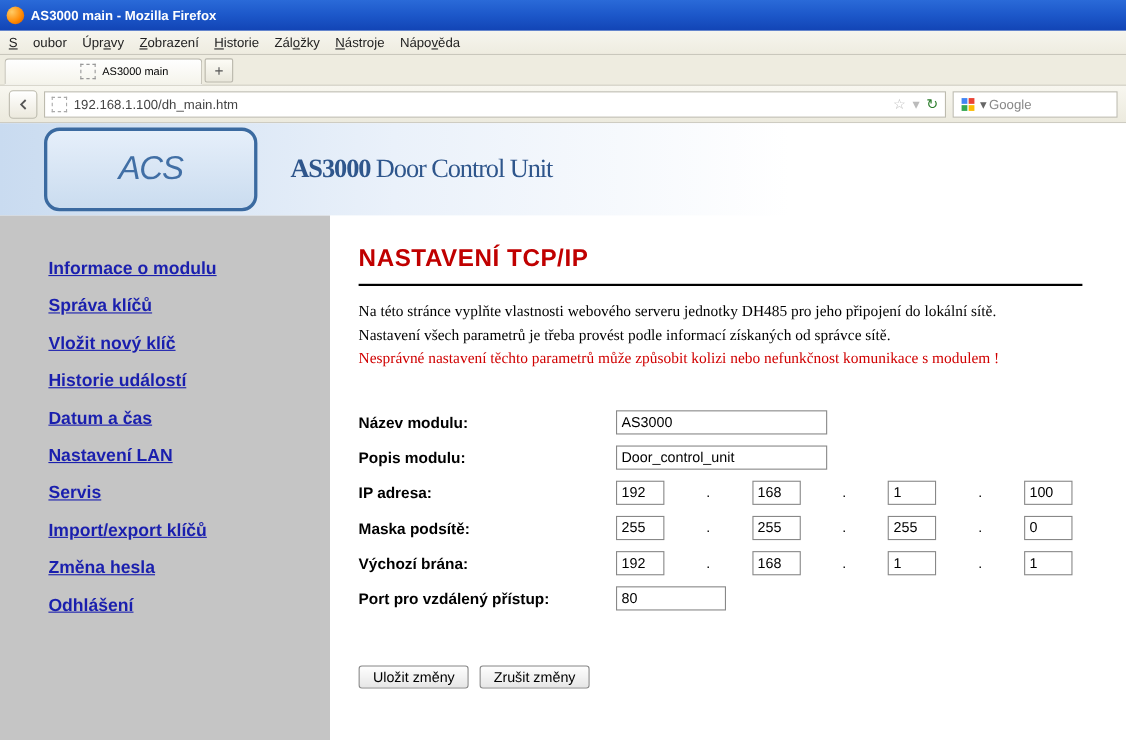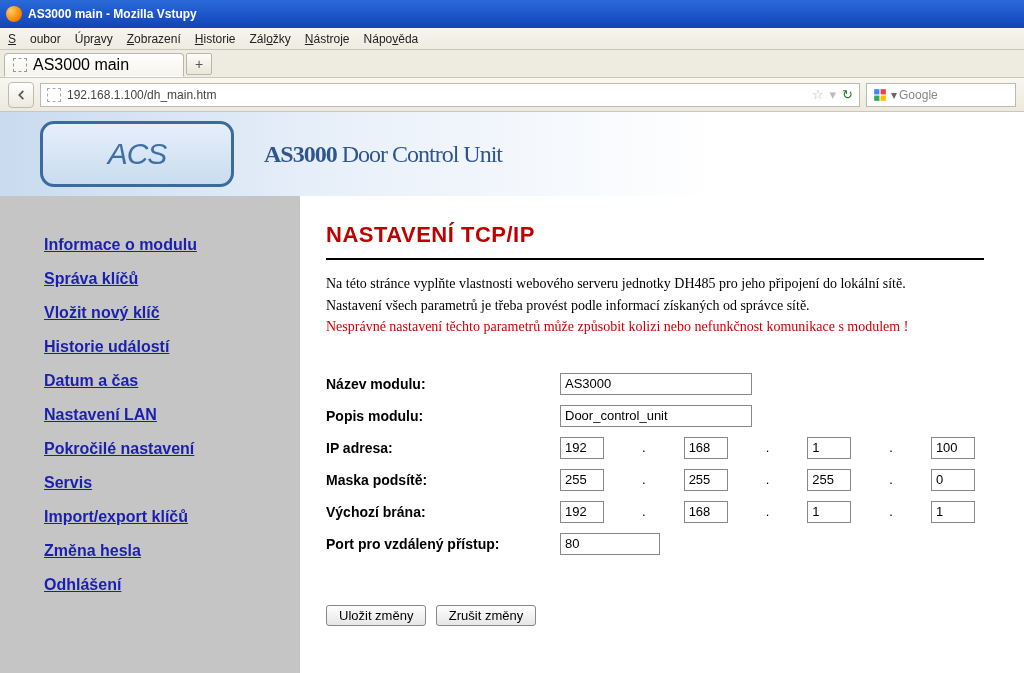--- a/index.html
+++ b/index.html
@@ -53,27 +53,28 @@
     align-items: flex-end;
     padding: 0 4px;
   }
   .tab {
     background: linear-gradient(to bottom, #fff 0%, #f5f4ec 100%);
     border: 1px solid #b9b7ac;
     border-bottom: 1px solid #fff;
     border-top-left-radius: 4px;
     border-top-right-radius: 4px;
     padding: 4px 30px 4px 8px;
-    font-size: 16px;
+    font-size: 10px;
     display: flex;
     align-items: center;
     margin-right: 2px;
     position: relative;
     min-width: 180px;
     height: 24px;
+    justify-content: flex-end;
   }
   .tab .pageicon {
     width: 14px; height: 14px;
     border: 1px dashed #999;
     margin-right: 6px;
   }
   .newtab {
     width: 26px; height: 22px;
     border: 1px solid #b9b7ac;
     background: linear-gradient(to bottom, #fdfcf6, #e9e7db);
@@ -136,21 +137,21 @@
   }
   
   .pageheader {
     height: 84px;
     background: linear-gradient(to right, #c9dbf0 0%, #eaf1fa 35%, #ffffff 70%);
     display: flex;
     align-items: center;
     padding-left: 40px;
   }
   .logo-plate {
-    width: 194px; height: 66px;
+    width: 194px; height: 76px;
     border: 3px solid #3b6aa0;
     border-radius: 14px;
     background: linear-gradient(to bottom, #e6effa, #cadcef);
     display: flex; align-items: center; justify-content: center;
     font-family: "Arial Black", sans-serif;
     color: #416fa5;
     font-size: 30px;
     letter-spacing: -1px;
     font-style: italic;
     margin-right: 30px;
@@ -239,21 +240,21 @@
     background: linear-gradient(to bottom, #fefefe, #e6e6e6);
     border-radius: 3px;
     margin-right: 6px;
   }
 </style>
 </head>
 <body>
 
 <div class="titlebar">
   <div class="ff-icon"></div>
-  <span>AS3000 main - Mozilla Vstupy</span>
+  <span>AS3000 main - Mozilla Firefox</span>
 </div>
 
 <div class="menubar">
   <span><u>S</u><span></span>oubor</span>
   <span>Úpr<u>a</u>vy</span>
   <span><u>Z</u>obrazení</span>
   <span><u>H</u>istorie</span>
   <span>Zál<u>o</u>žky</span>
   <span><u>N</u>ástroje</span>
   <span>Nápo<u>v</u>ěda</span>
@@ -309,21 +310,20 @@
 </div>
 
 <div class="pagebody">
   <div class="sidebar">
     <a href="#">Informace o modulu</a>
     <a href="#">Správa klíčů</a>
     <a href="#">Vložit nový klíč</a>
     <a href="#">Historie událostí</a>
     <a href="#">Datum a čas</a>
     <a href="#">Nastavení LAN</a>
-    <a href="#">Pokročilé nastavení</a>
     <a href="#">Servis</a>
     <a href="#">Import/export klíčů</a>
     <a href="#">Změna hesla</a>
     <a href="#">Odhlášení</a>
   </div>
 
   <div class="content">
     <h1>NASTAVENÍ TCP/IP</h1>
     <hr>
     <p>Na této stránce vyplňte vlastnosti webového serveru jednotky DH485 pro jeho připojení do lokální sítě.</p>

